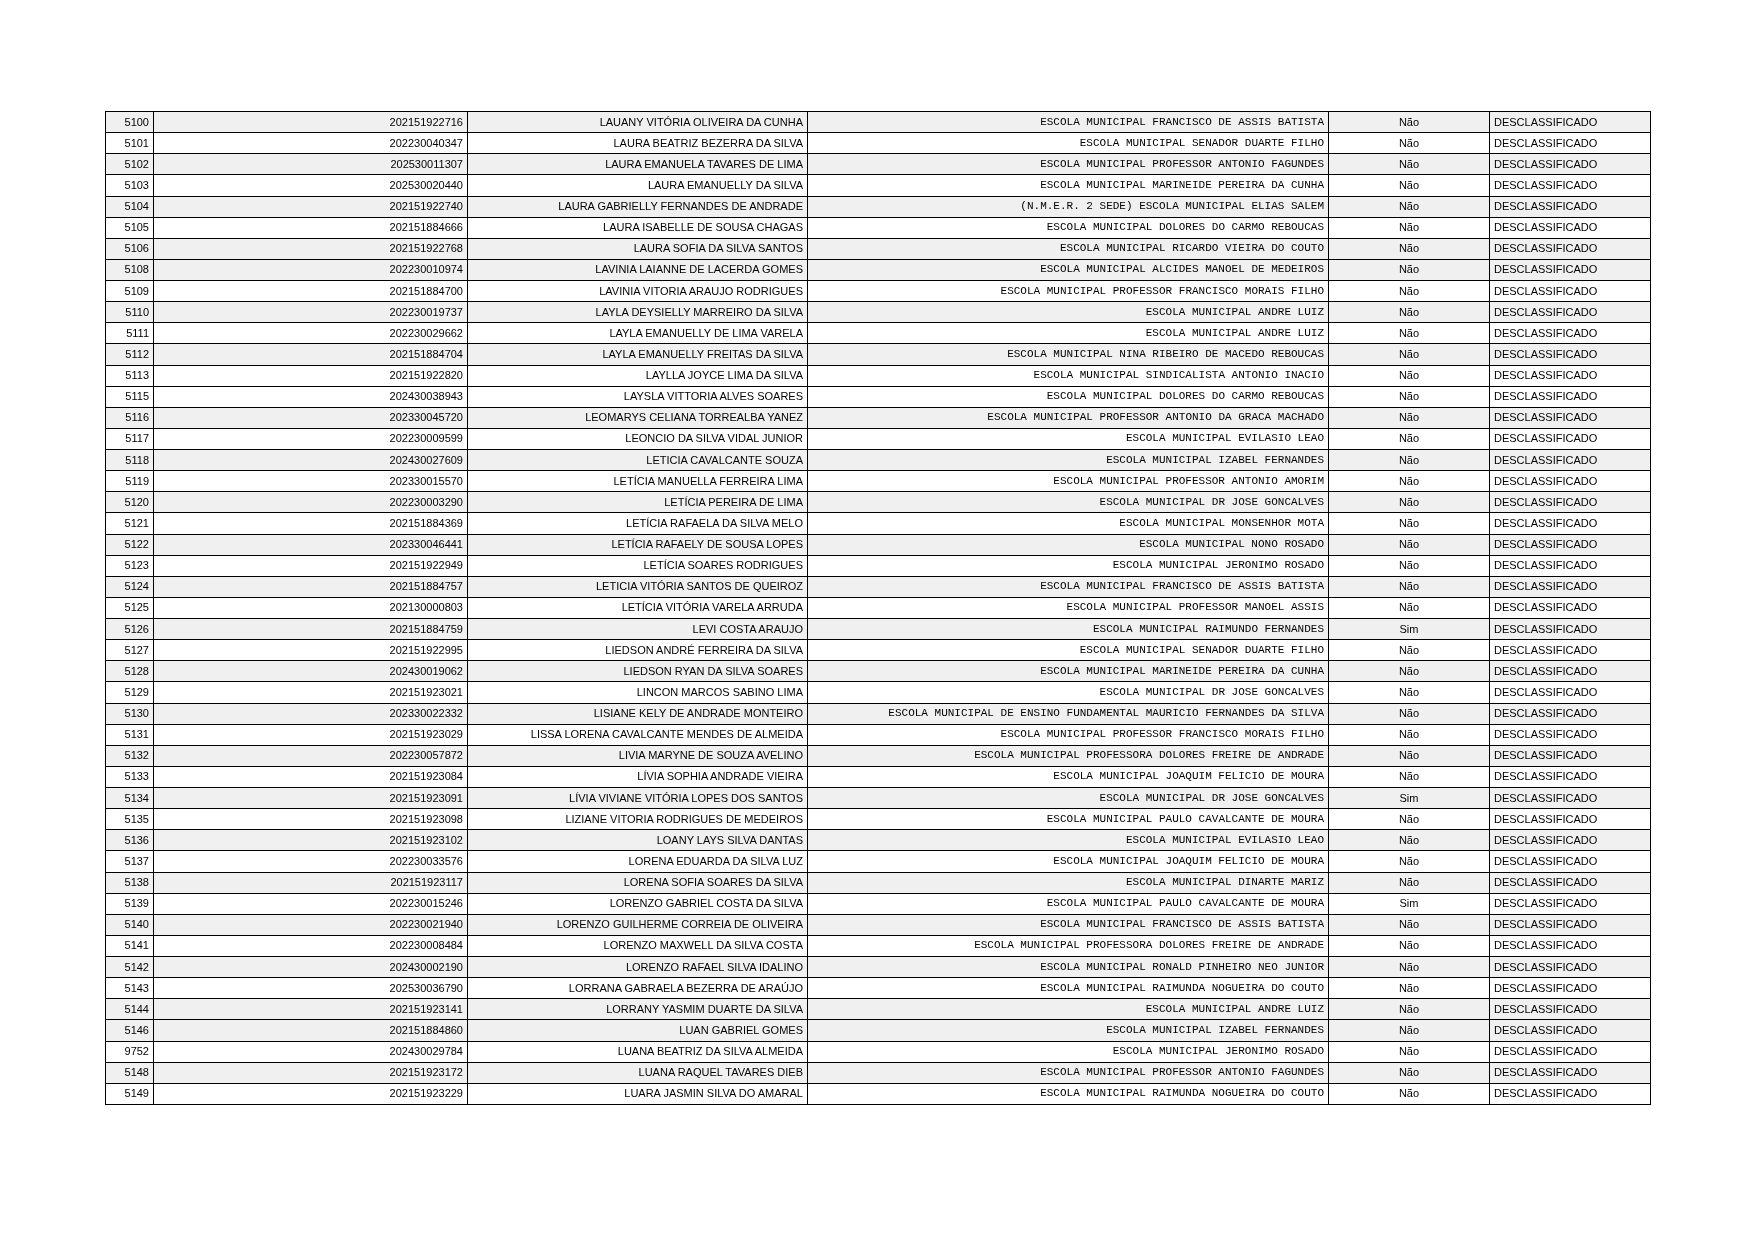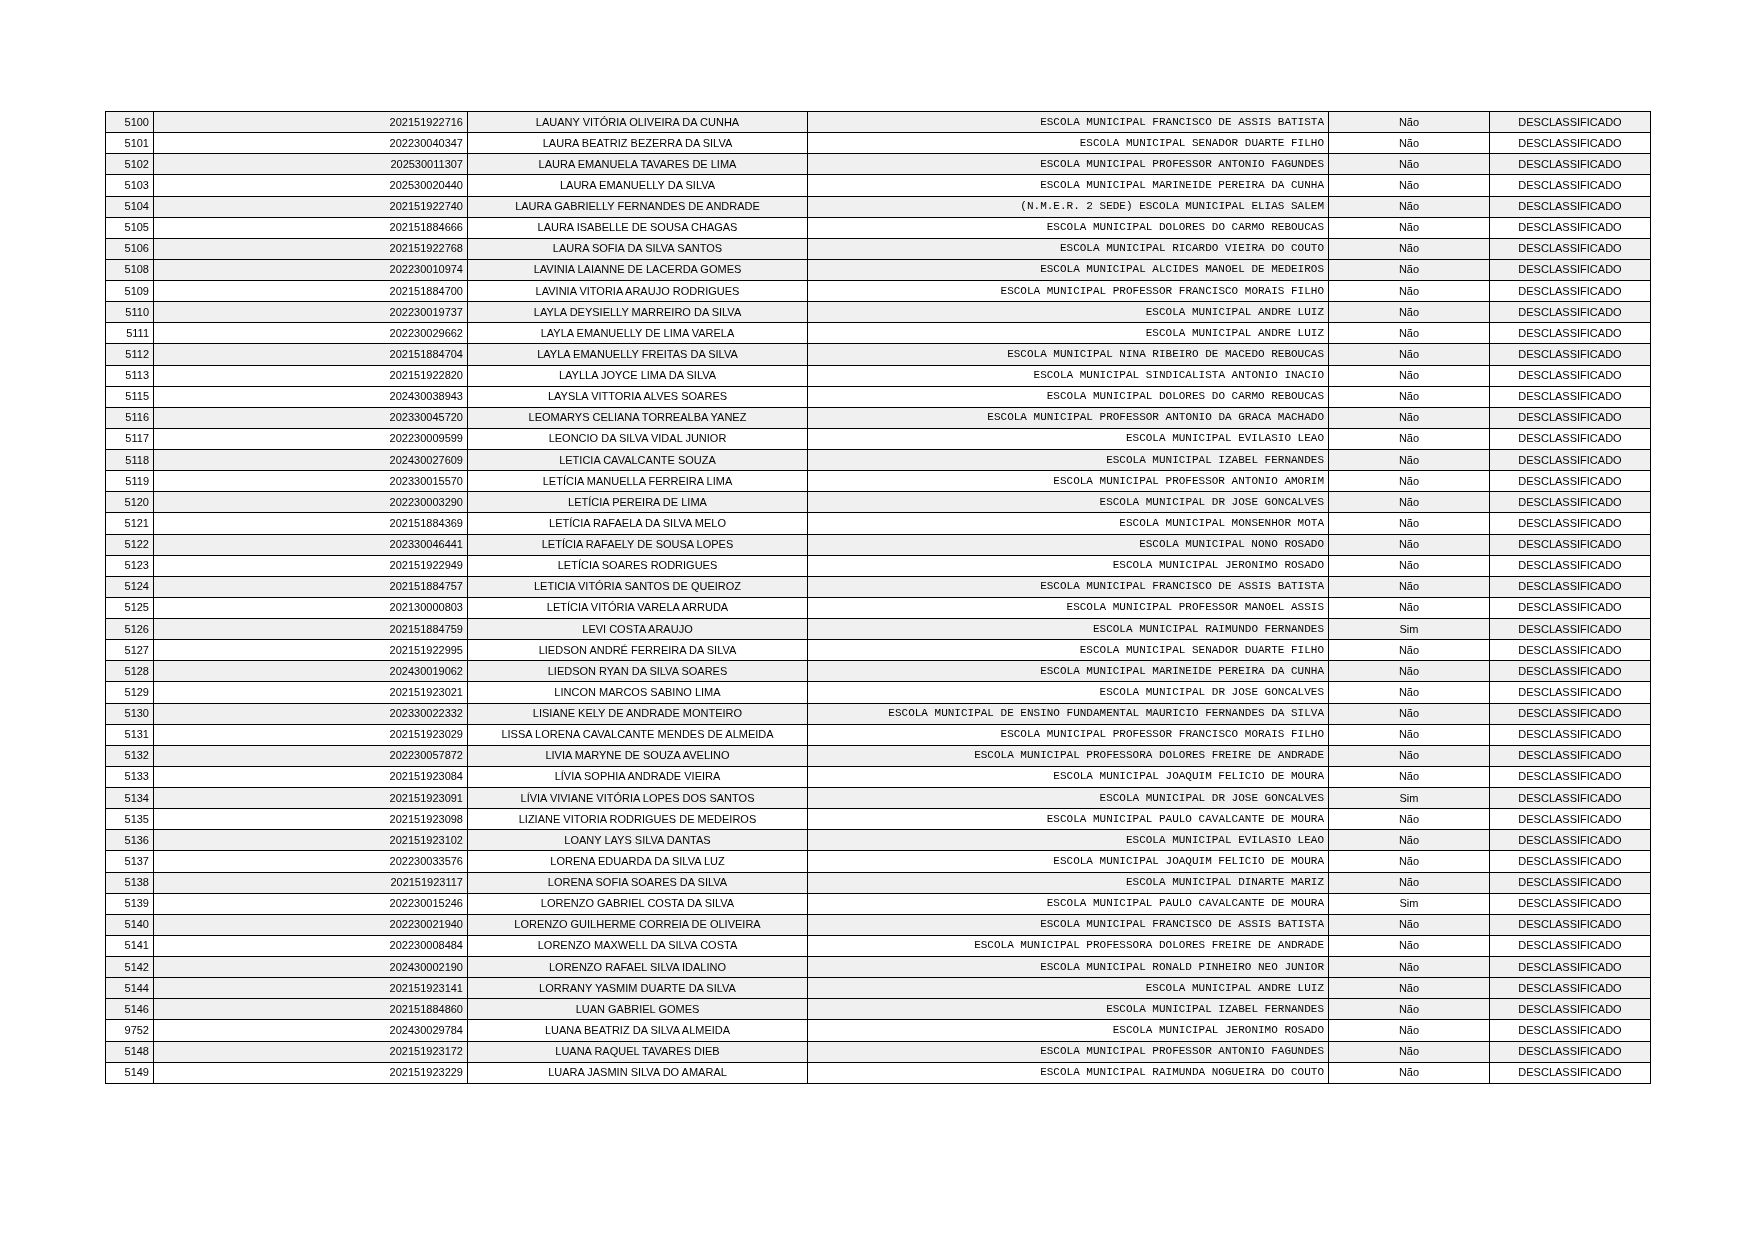--- a/index.html
+++ b/index.html
@@ -33,24 +33,24 @@
     padding: 0 4px;
     overflow: hidden;
     white-space: nowrap;
     vertical-align: middle;
     line-height: 1;
   }
   tr.alt td { background: #f0f0f0; }
   tr.plain td { background: #ffffff; }
   td.c-rownum   { text-align: right;  padding-right: 6px; }
   td.c-enroll   { text-align: right; }
-  td.c-name     { text-align: center; }
+  td.c-name     { text-align: right; }
   td.c-school   { text-align: right; font-family: Liberation Mono, monospace; }
   td.c-flag     { text-align: center; }
-  td.c-status   { text-align: center; }
+  td.c-status   { }
 </style>
 </head>
 <body>
 
 <div class="sheet">
   <table class="candidates">
     <colgroup>
       <col style="width:48px">
       <col style="width:314px">
       <col style="width:340px">
@@ -380,20 +380,28 @@
           <td class="c-status">DESCLASSIFICADO</td>
         </tr>
         <tr class="alt">
           <td class="c-rownum">5142</td>
           <td class="c-enroll">202430002190</td>
           <td class="c-name">LORENZO RAFAEL SILVA IDALINO</td>
           <td class="c-school">ESCOLA MUNICIPAL RONALD PINHEIRO NEO JUNIOR</td>
           <td class="c-flag">Não</td>
           <td class="c-status">DESCLASSIFICADO</td>
         </tr>
+        <tr class="plain">
+          <td class="c-rownum">5143</td>
+          <td class="c-enroll">202530036790</td>
+          <td class="c-name">LORRANA GABRAELA BEZERRA DE ARAÚJO</td>
+          <td class="c-school">ESCOLA MUNICIPAL RAIMUNDA NOGUEIRA DO COUTO</td>
+          <td class="c-flag">Não</td>
+          <td class="c-status">DESCLASSIFICADO</td>
+        </tr>
         <tr class="alt">
           <td class="c-rownum">5144</td>
           <td class="c-enroll">202151923141</td>
           <td class="c-name">LORRANY YASMIM DUARTE DA SILVA</td>
           <td class="c-school">ESCOLA MUNICIPAL ANDRE LUIZ</td>
           <td class="c-flag">Não</td>
           <td class="c-status">DESCLASSIFICADO</td>
         </tr>
         <tr class="alt">
           <td class="c-rownum">5146</td>

